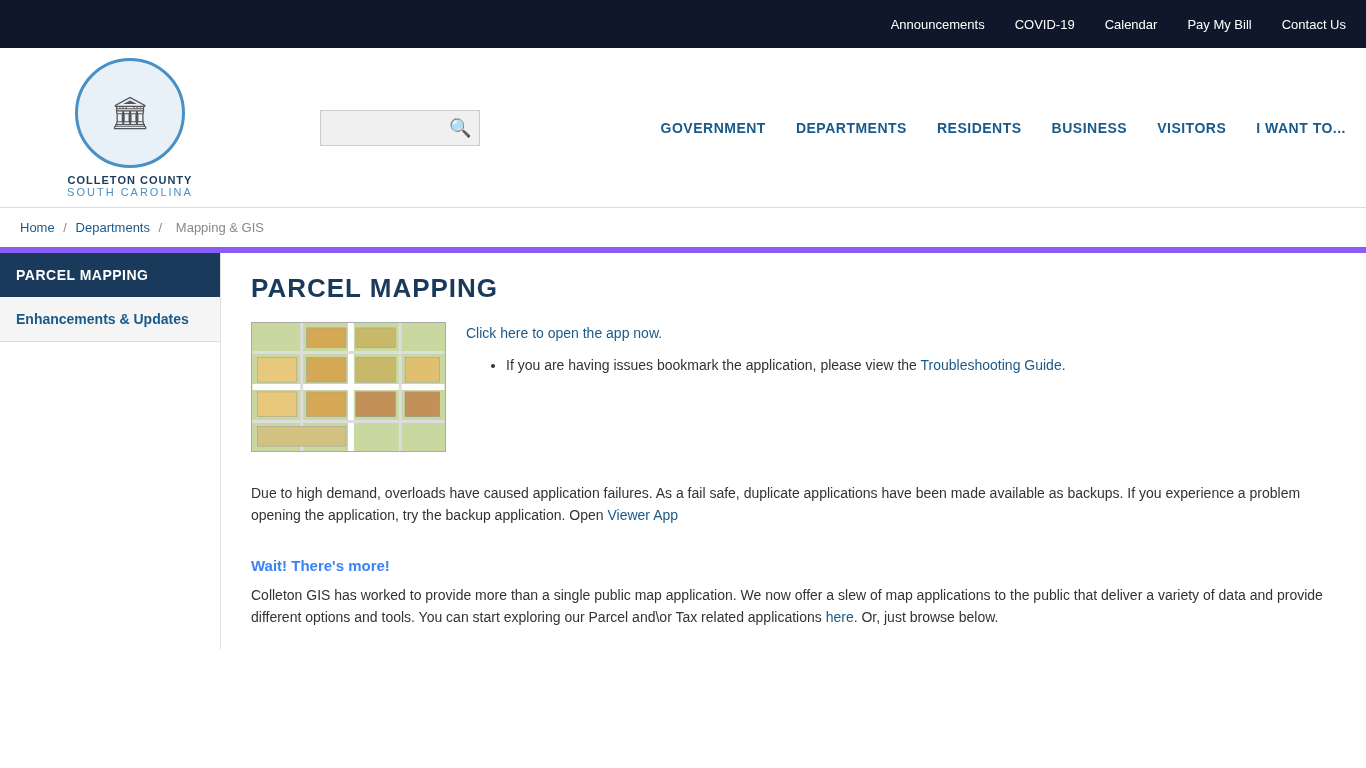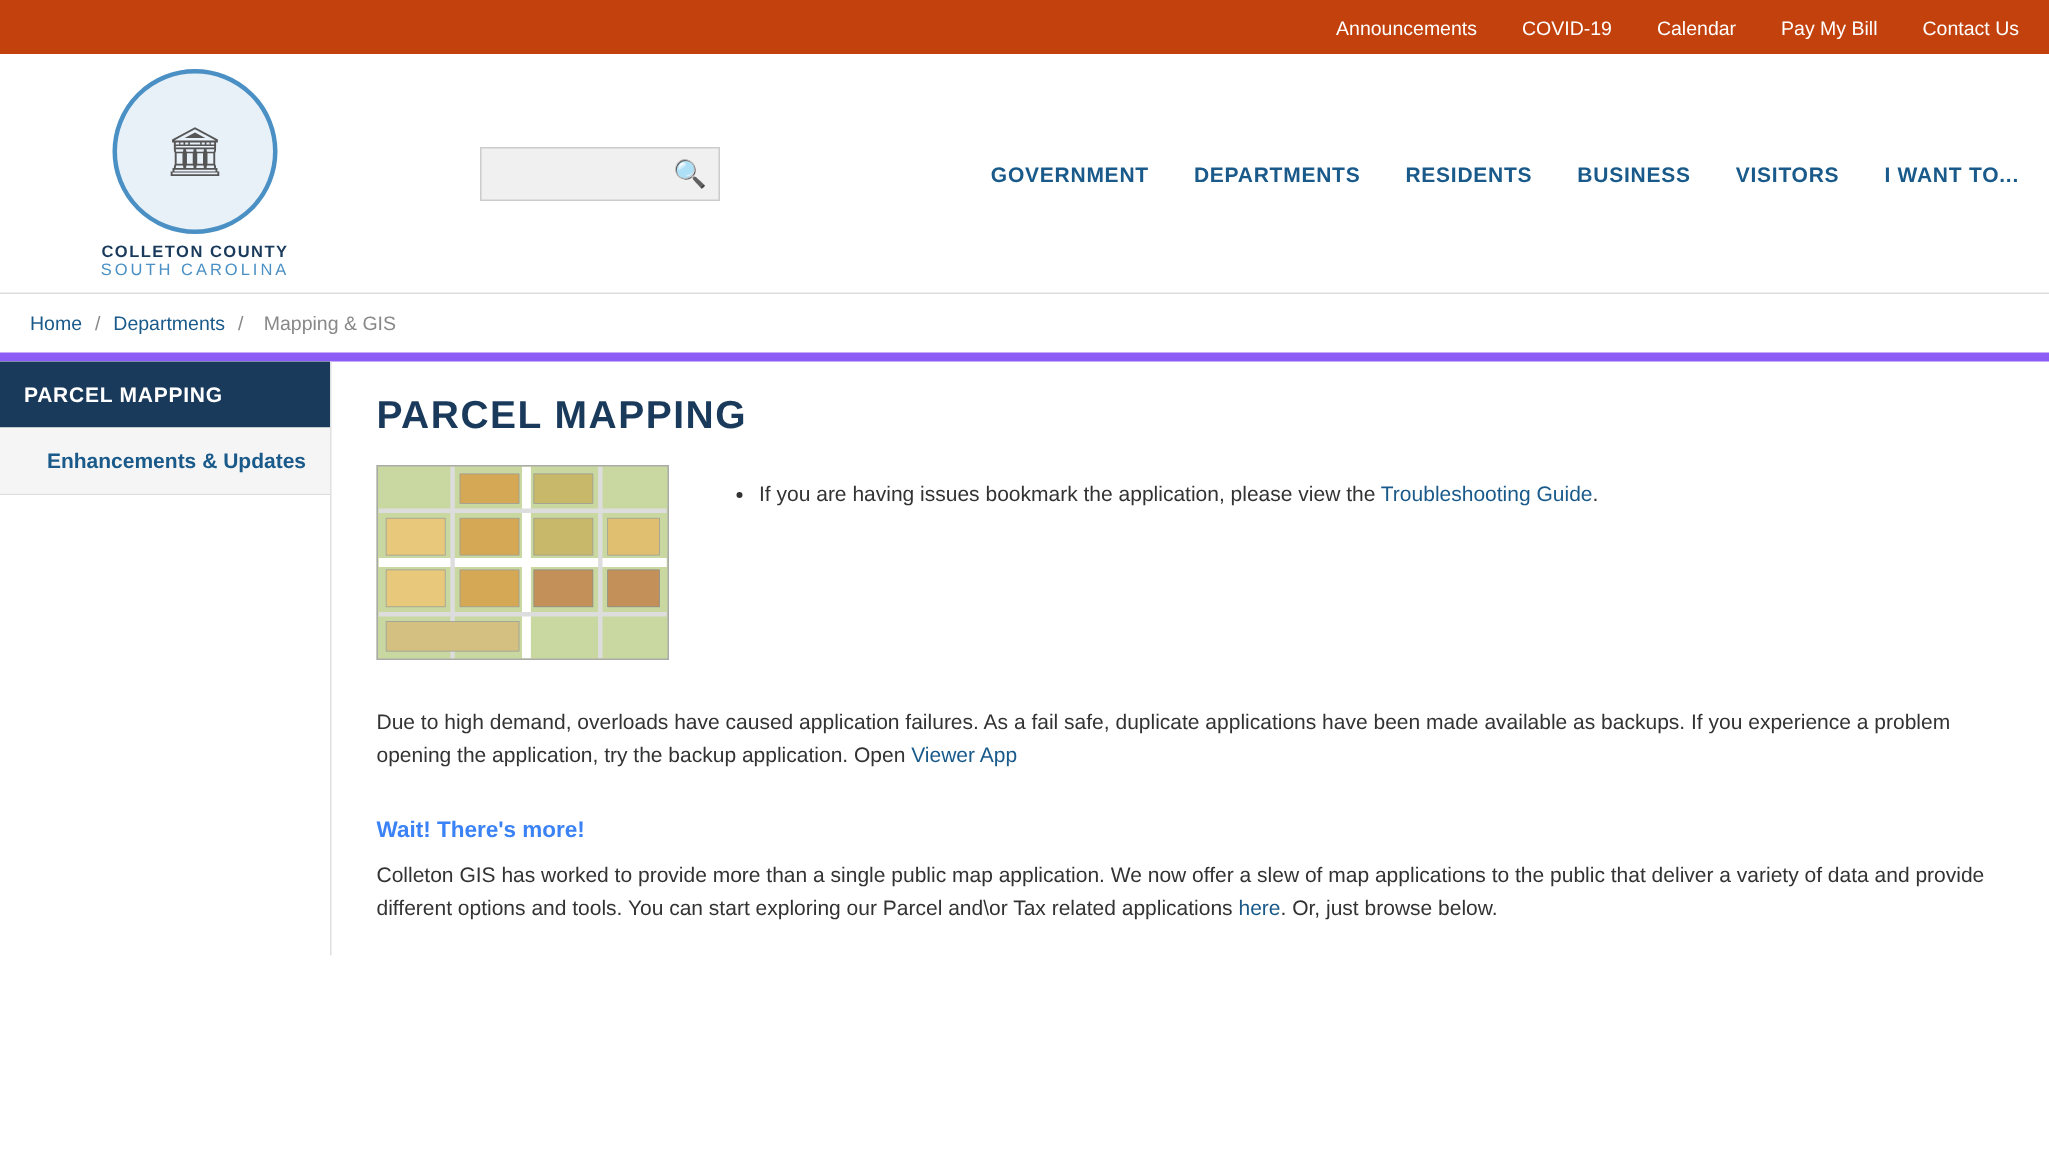--- a/index.html
+++ b/index.html
@@ -1,26 +1,26 @@
 <!DOCTYPE html>
 <html><head>
   <meta charset="utf-8">
   <style>
     * { margin: 0; padding: 0; box-sizing: border-box; }
     body { font-family: Arial, sans-serif; font-size: 14px; color: #333; background: #fff; width: 1366px; }
 
     
     .top-bar {
-      background: #c2410c;
+      background: #0f172a;
       color: #fff;
       display: flex;
       justify-content: flex-end;
       align-items: center;
       padding: 0 20px;
-      height: 36px;
+      height: 48px;
       gap: 30px;
     }
     .top-bar a {
       color: #fff;
       text-decoration: none;
       font-size: 13px;
     }
 
     
     .header {
@@ -143,21 +143,20 @@
     .sidebar-title {
       background: #1a3a5c;
       color: #fff;
       font-size: 14px;
       font-weight: bold;
       padding: 14px 16px;
       letter-spacing: 0.5px;
     }
     .sidebar-item {
       border-bottom: 1px solid #ddd;
-      text-align: right;
     }
     .sidebar-item a {
       display: block;
       padding: 14px 16px;
       color: #1a5a8a;
       text-decoration: none;
       font-size: 14px;
       font-weight: bold;
       background: #f5f5f5;
     }
@@ -327,20 +326,23 @@
           <rect x="105" y="5" width="40" height="20" fill="#c8b86a" stroke="#999" stroke-width="0.5"></rect>
           <rect x="105" y="35" width="40" height="25" fill="#c8b86a" stroke="#999" stroke-width="0.5"></rect>
           <rect x="155" y="35" width="35" height="25" fill="#e0c070" stroke="#999" stroke-width="0.5"></rect>
           <rect x="105" y="70" width="40" height="25" fill="#c4905a" stroke="#888" stroke-width="0.5"></rect>
           <rect x="155" y="70" width="35" height="25" fill="#c4905a" stroke="#888" stroke-width="0.5"></rect>
           <rect x="5" y="105" width="90" height="20" fill="#d4c080" stroke="#999" stroke-width="0.5"></rect>
         </svg>
       </div>
 
       <div class="intro-text">
+        <p>
+          <a class="app-link">Click here to open the app now.</a>
+        </p>
         <ul style="margin-left:20px; margin-top:8px;">
           <li class="bullet-item">
             <span>If you are having issues bookmark the application, please view the </span><a class="inline-link">Troubleshooting Guide</a><span>.</span>
           </li>
         </ul>
       </div>
     </div>
 
     <div class="demand-section">
       <p>

